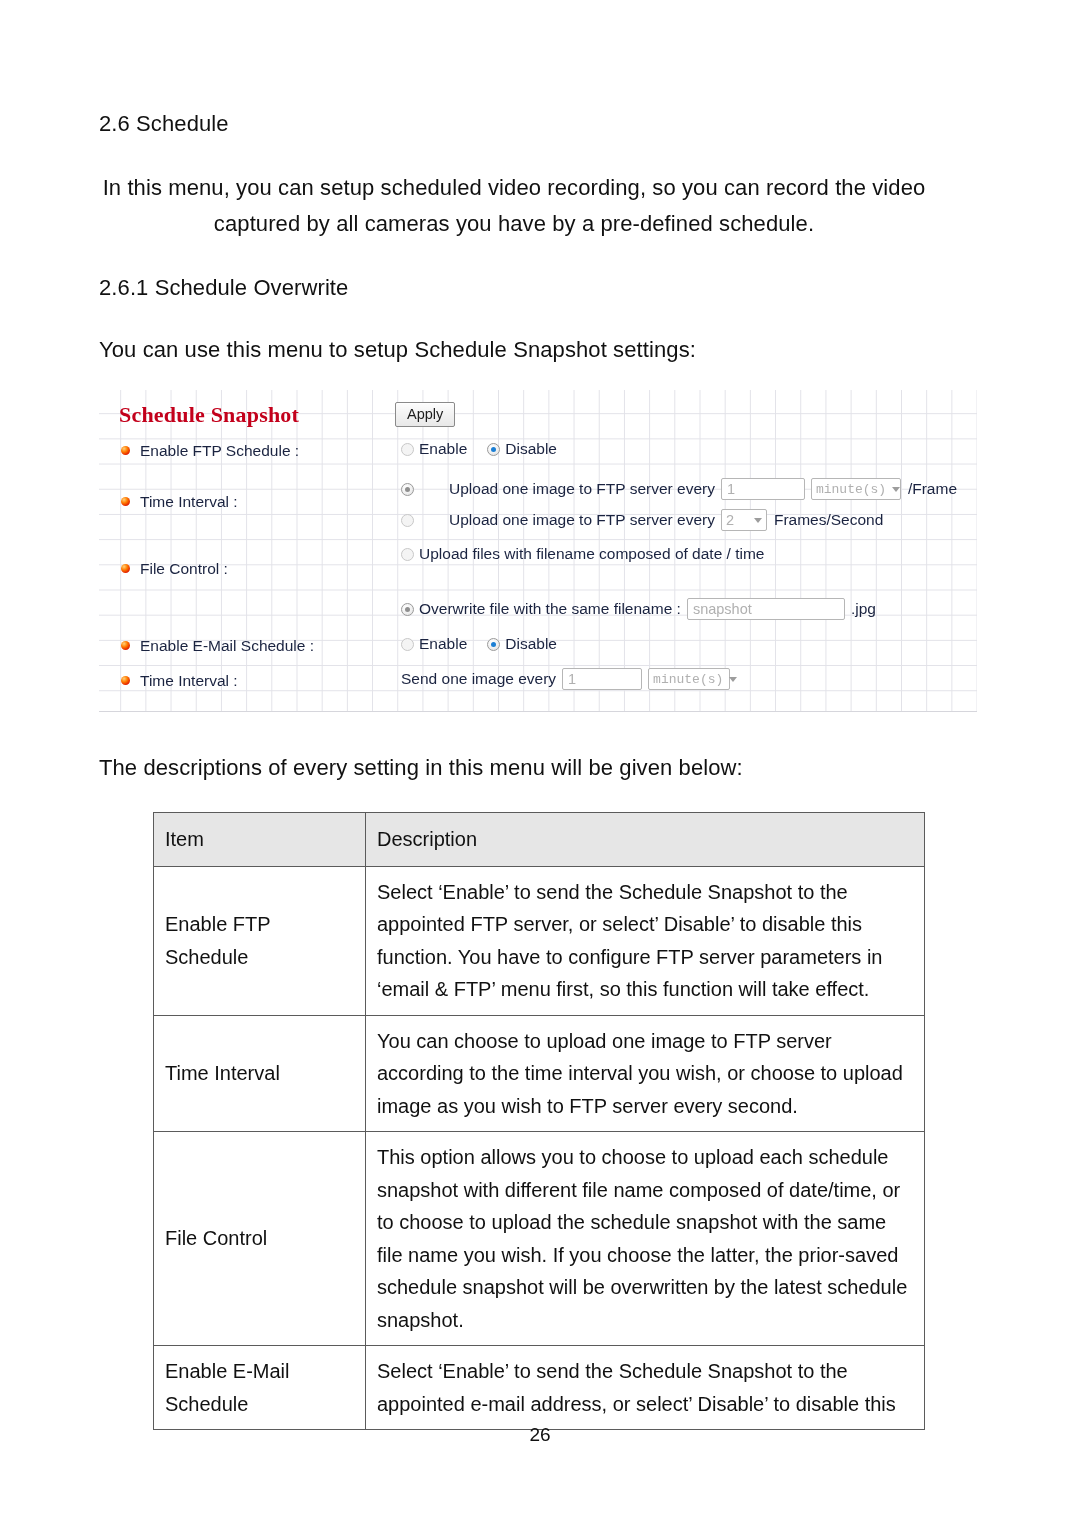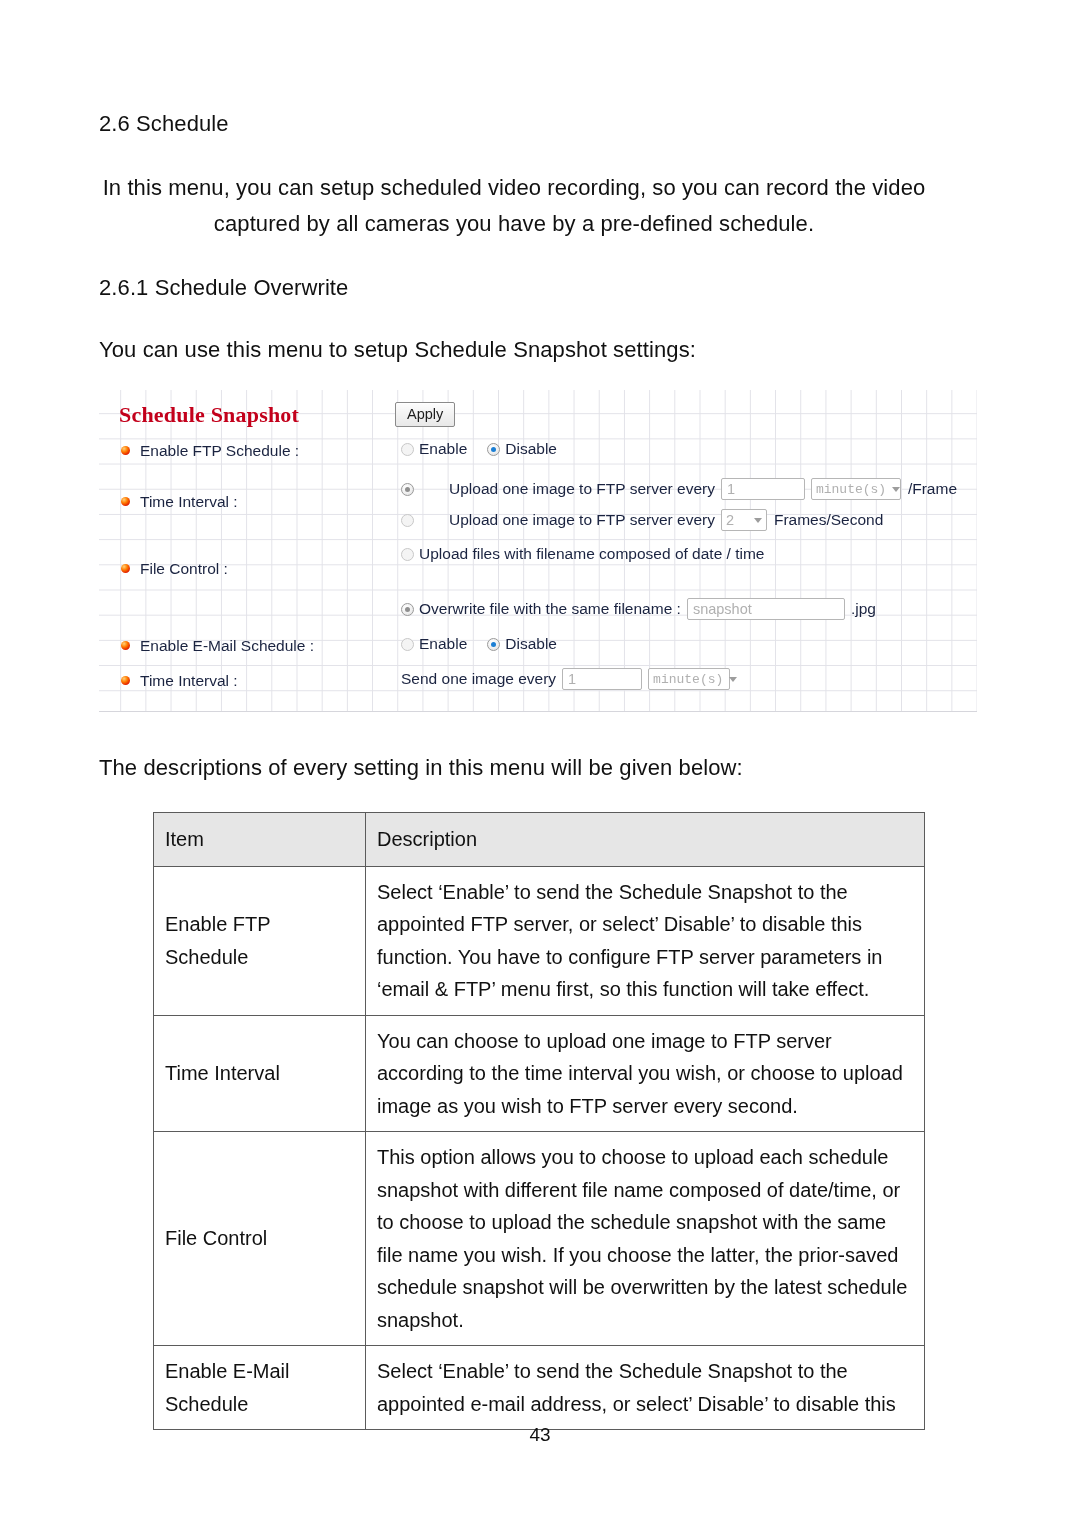--- a/index.html
+++ b/index.html
@@ -350,13 +350,13 @@
       <td class="col-item">File Control</td>
       <td>This option allows you to choose to upload each schedule snapshot with different file name composed of date/time, or to choose to upload the schedule snapshot with the same file name you wish. If you choose the latter, the prior-saved schedule snapshot will be overwritten by the latest schedule snapshot.</td>
     </tr>
     <tr>
       <td class="col-item">Enable E-Mail Schedule</td>
       <td>Select ‘Enable’ to send the Schedule Snapshot to the appointed e-mail address, or select’ Disable’ to disable this</td>
     </tr>
   </tbody>
 </table>
 
-<div id="page-number">43</div>
+<div id="page-number">26</div>
 
 </body></html>

